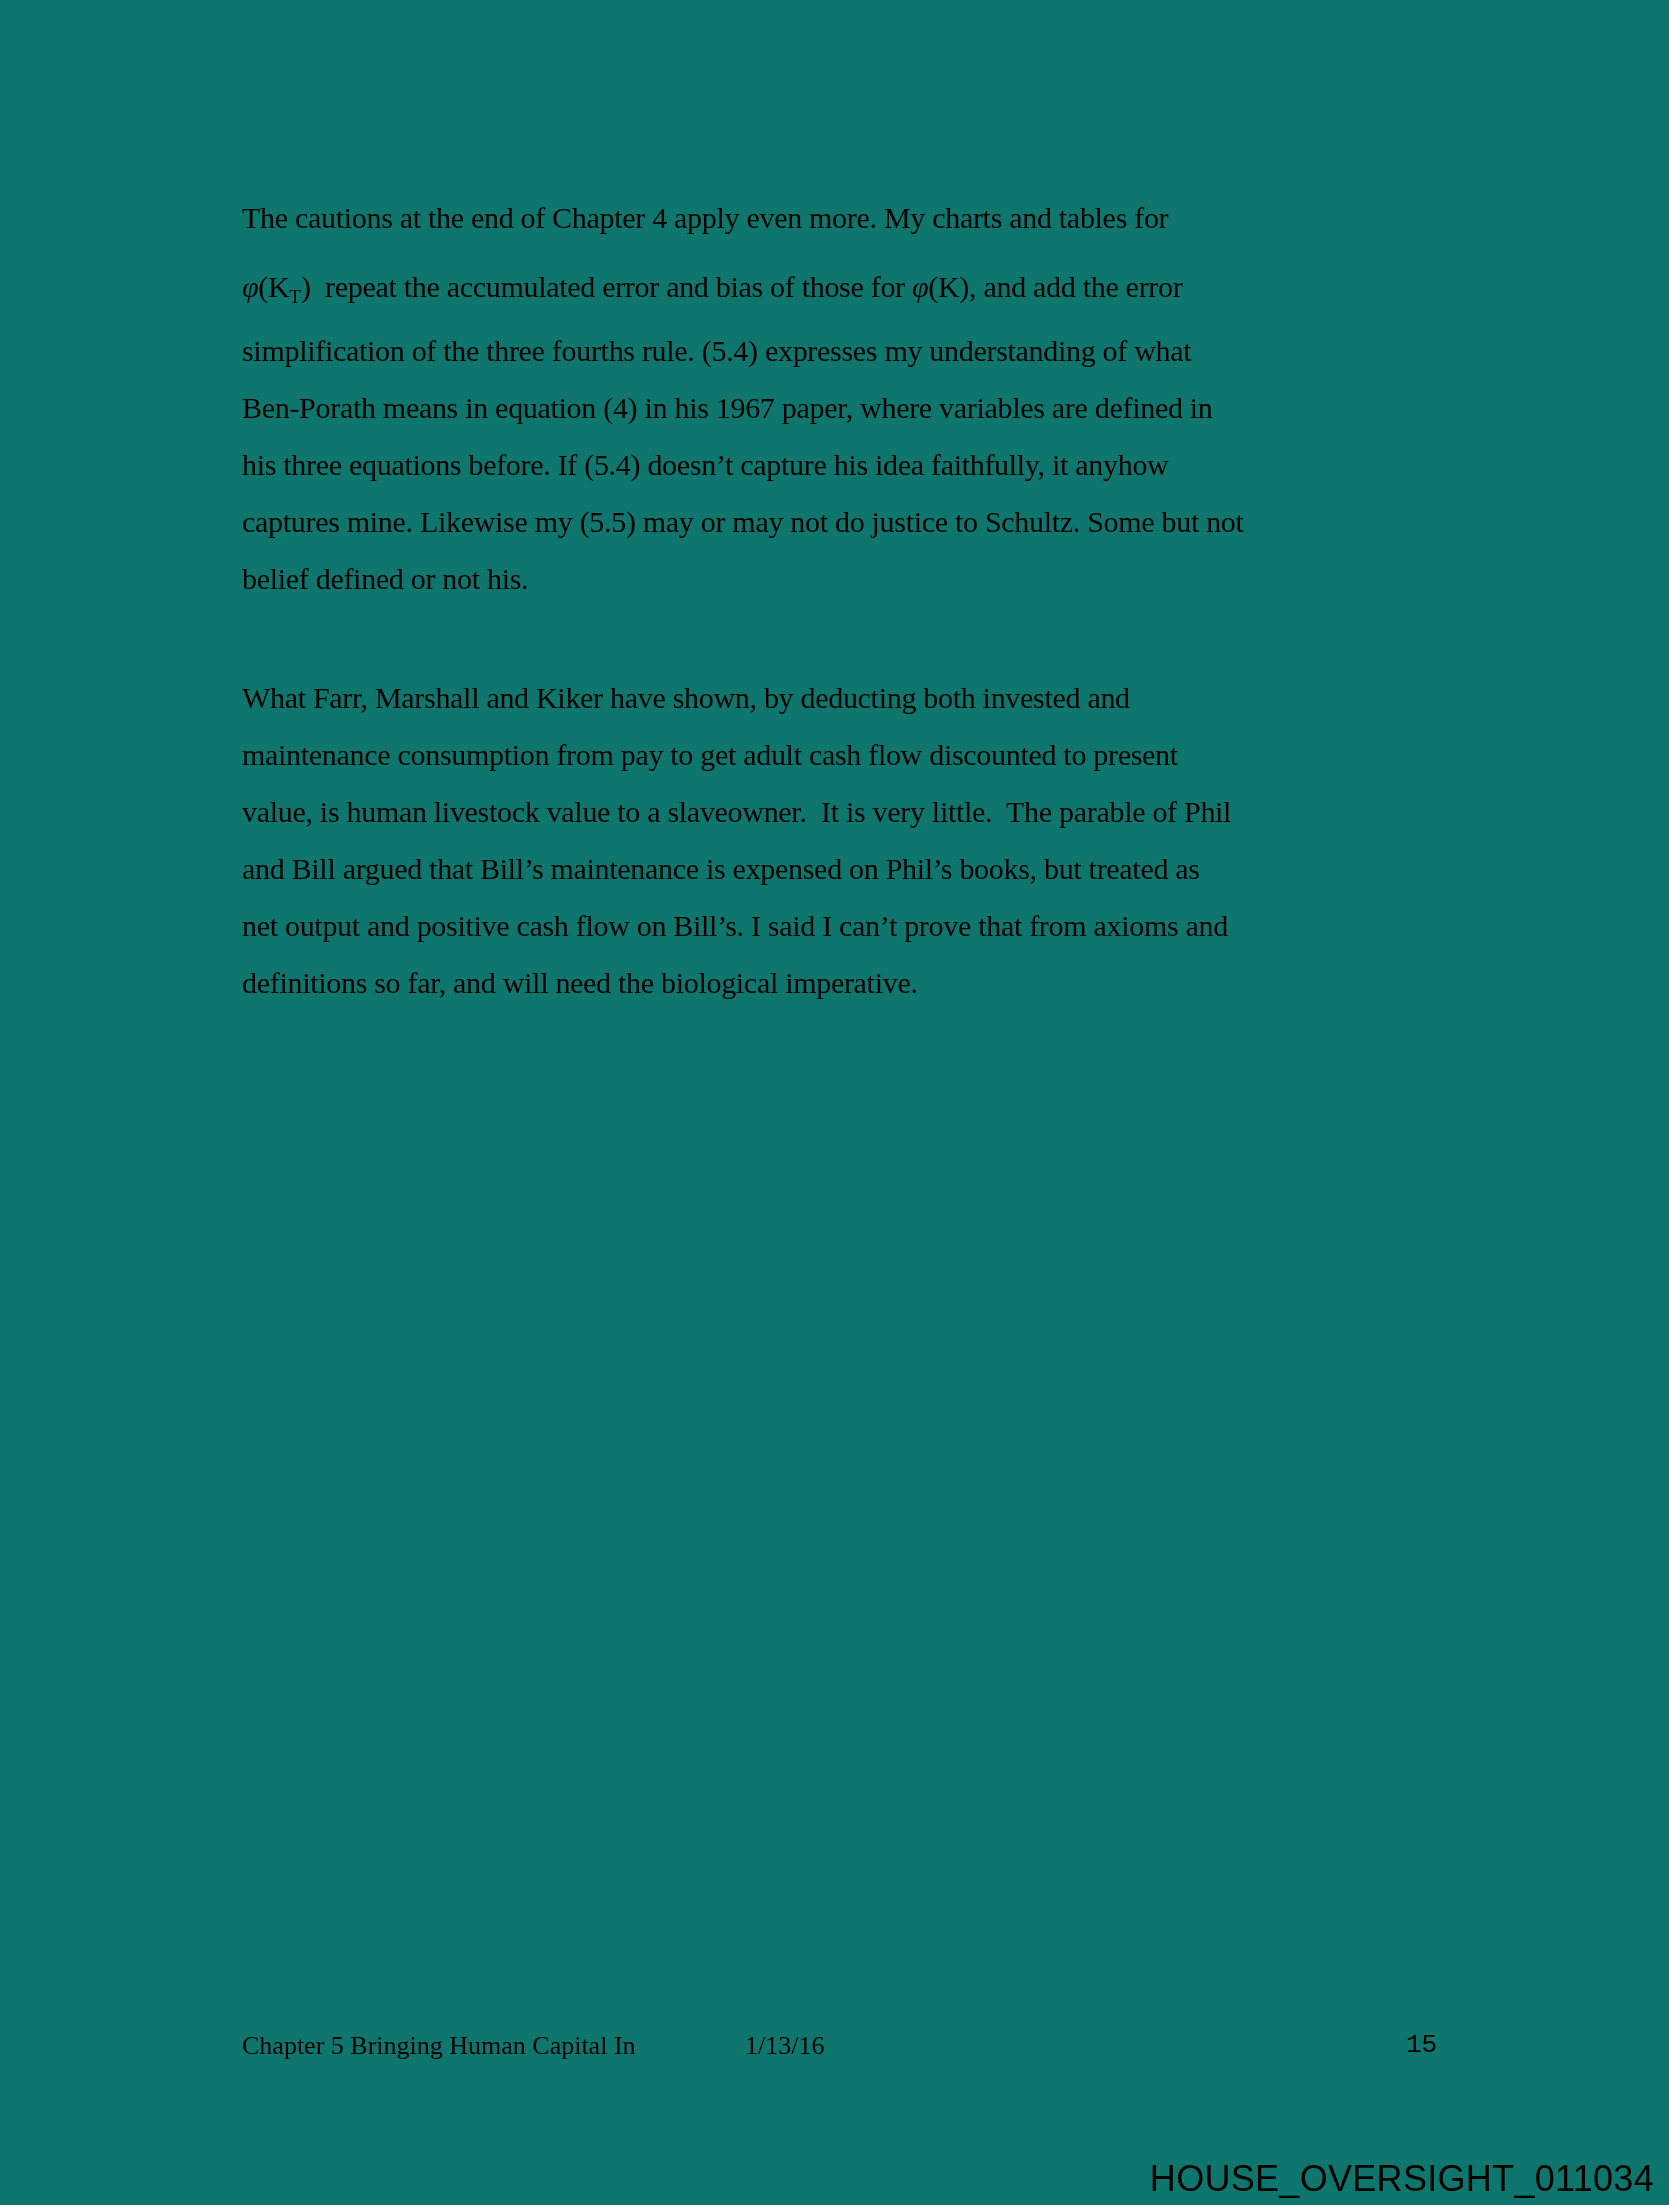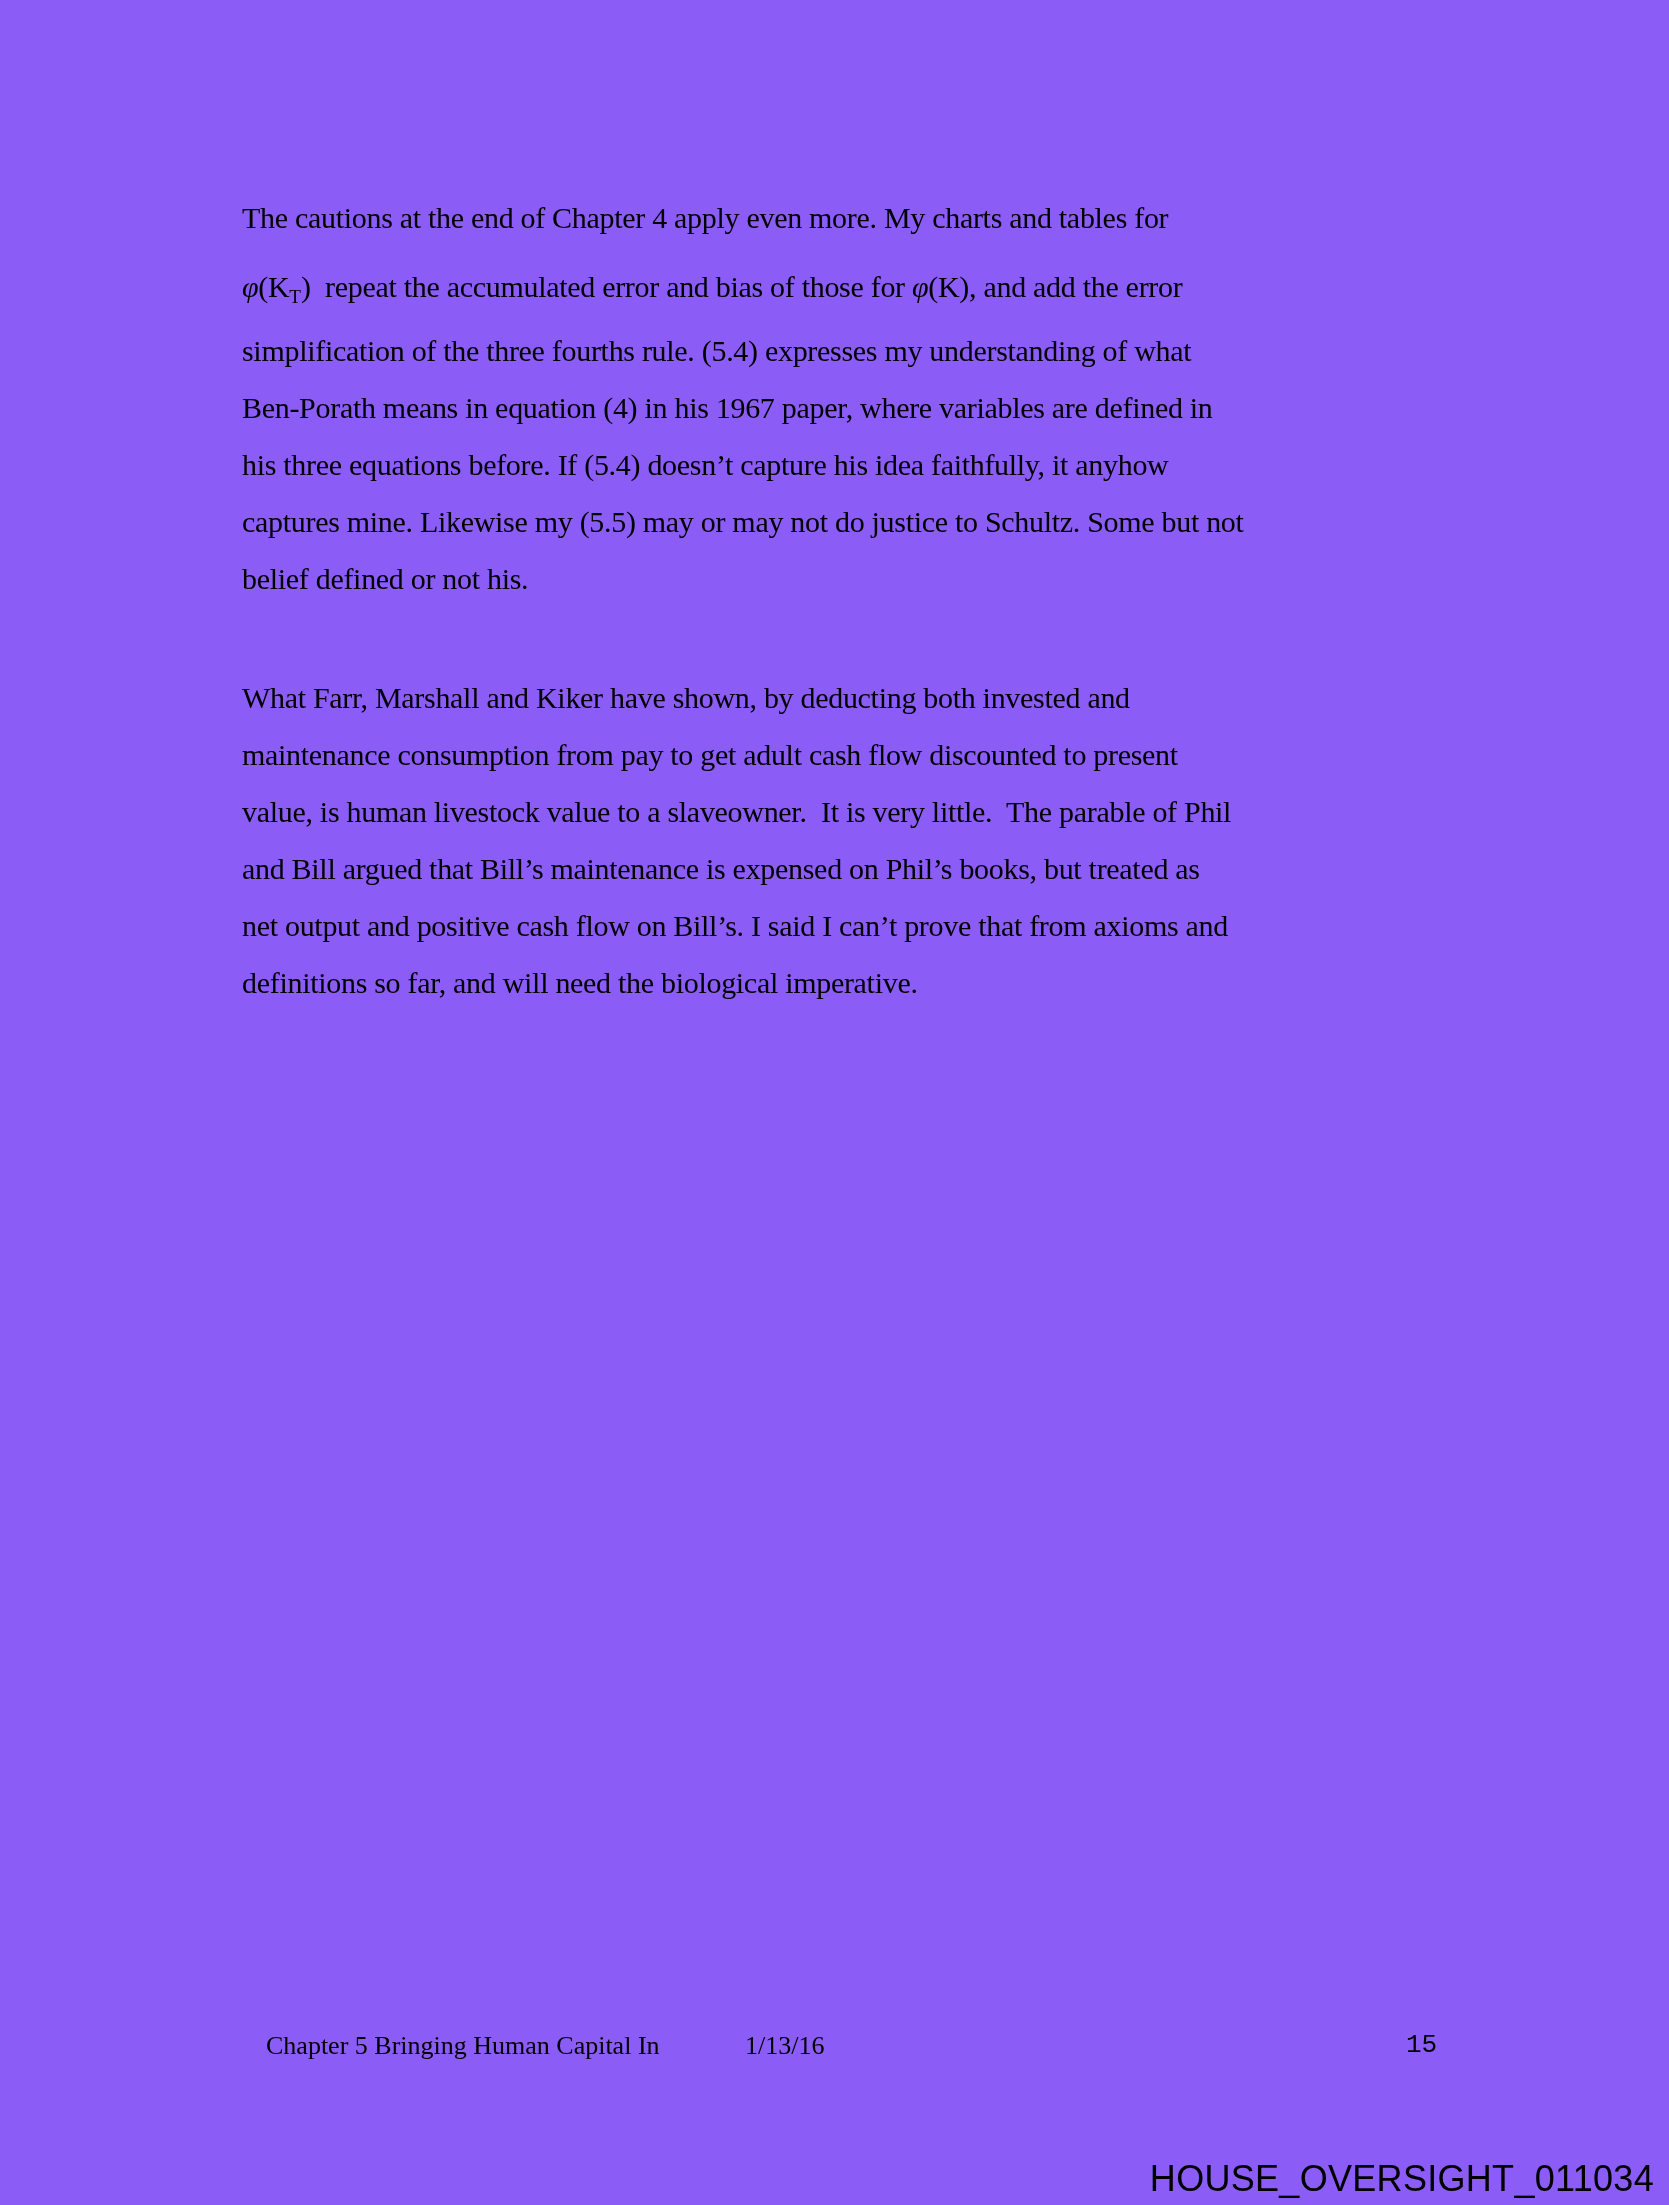--- a/index.html
+++ b/index.html
@@ -6,21 +6,21 @@
   body {
     width: 1669px; height: 2205px;
     background: #ffffff;
     font-family: "Liberation Serif", "DejaVu Serif", serif;
     color: #000000;
     position: relative;
     overflow: hidden;
   }
   .page {
     position: absolute; inset: 0;
-    background: #8b5cf6;
+    background: #0f766e;
   }
   .body-text {
     position: absolute;
     left: 242px; top: 189px;
     width: 1198px;
     font-size: 30px;
     letter-spacing: -0.3px;
   }
   .para { margin: 0; padding: 0; }
   .para-2 { margin-top: 62px; }
@@ -42,21 +42,21 @@
     vertical-align: -5.9px;
     letter-spacing: 0;
   }
   .footer {
     position: absolute;
     left: 0; top: 2029px;
     width: 1669px; height: 33px;
     line-height: 33px;
     font-size: 26px;
   }
-  .footer-left  { position: absolute; left: 242px;  white-space: pre; margin-left: 24px; }
+  .footer-left  { position: absolute; left: 242px;  white-space: pre; }
   .footer-date  { position: absolute; left: 745px; white-space: pre; }
   .footer-page  { position: absolute; left: 1406px; white-space: pre; font-family: Liberation Mono, monospace; }
   .watermark {
     position: absolute;
     right: 15px; bottom: 5.2px;
     font-family: "Liberation Sans", "DejaVu Sans", sans-serif;
     font-size: 36px;
     letter-spacing: 0.3px;
     color: #000000;
     white-space: pre;

